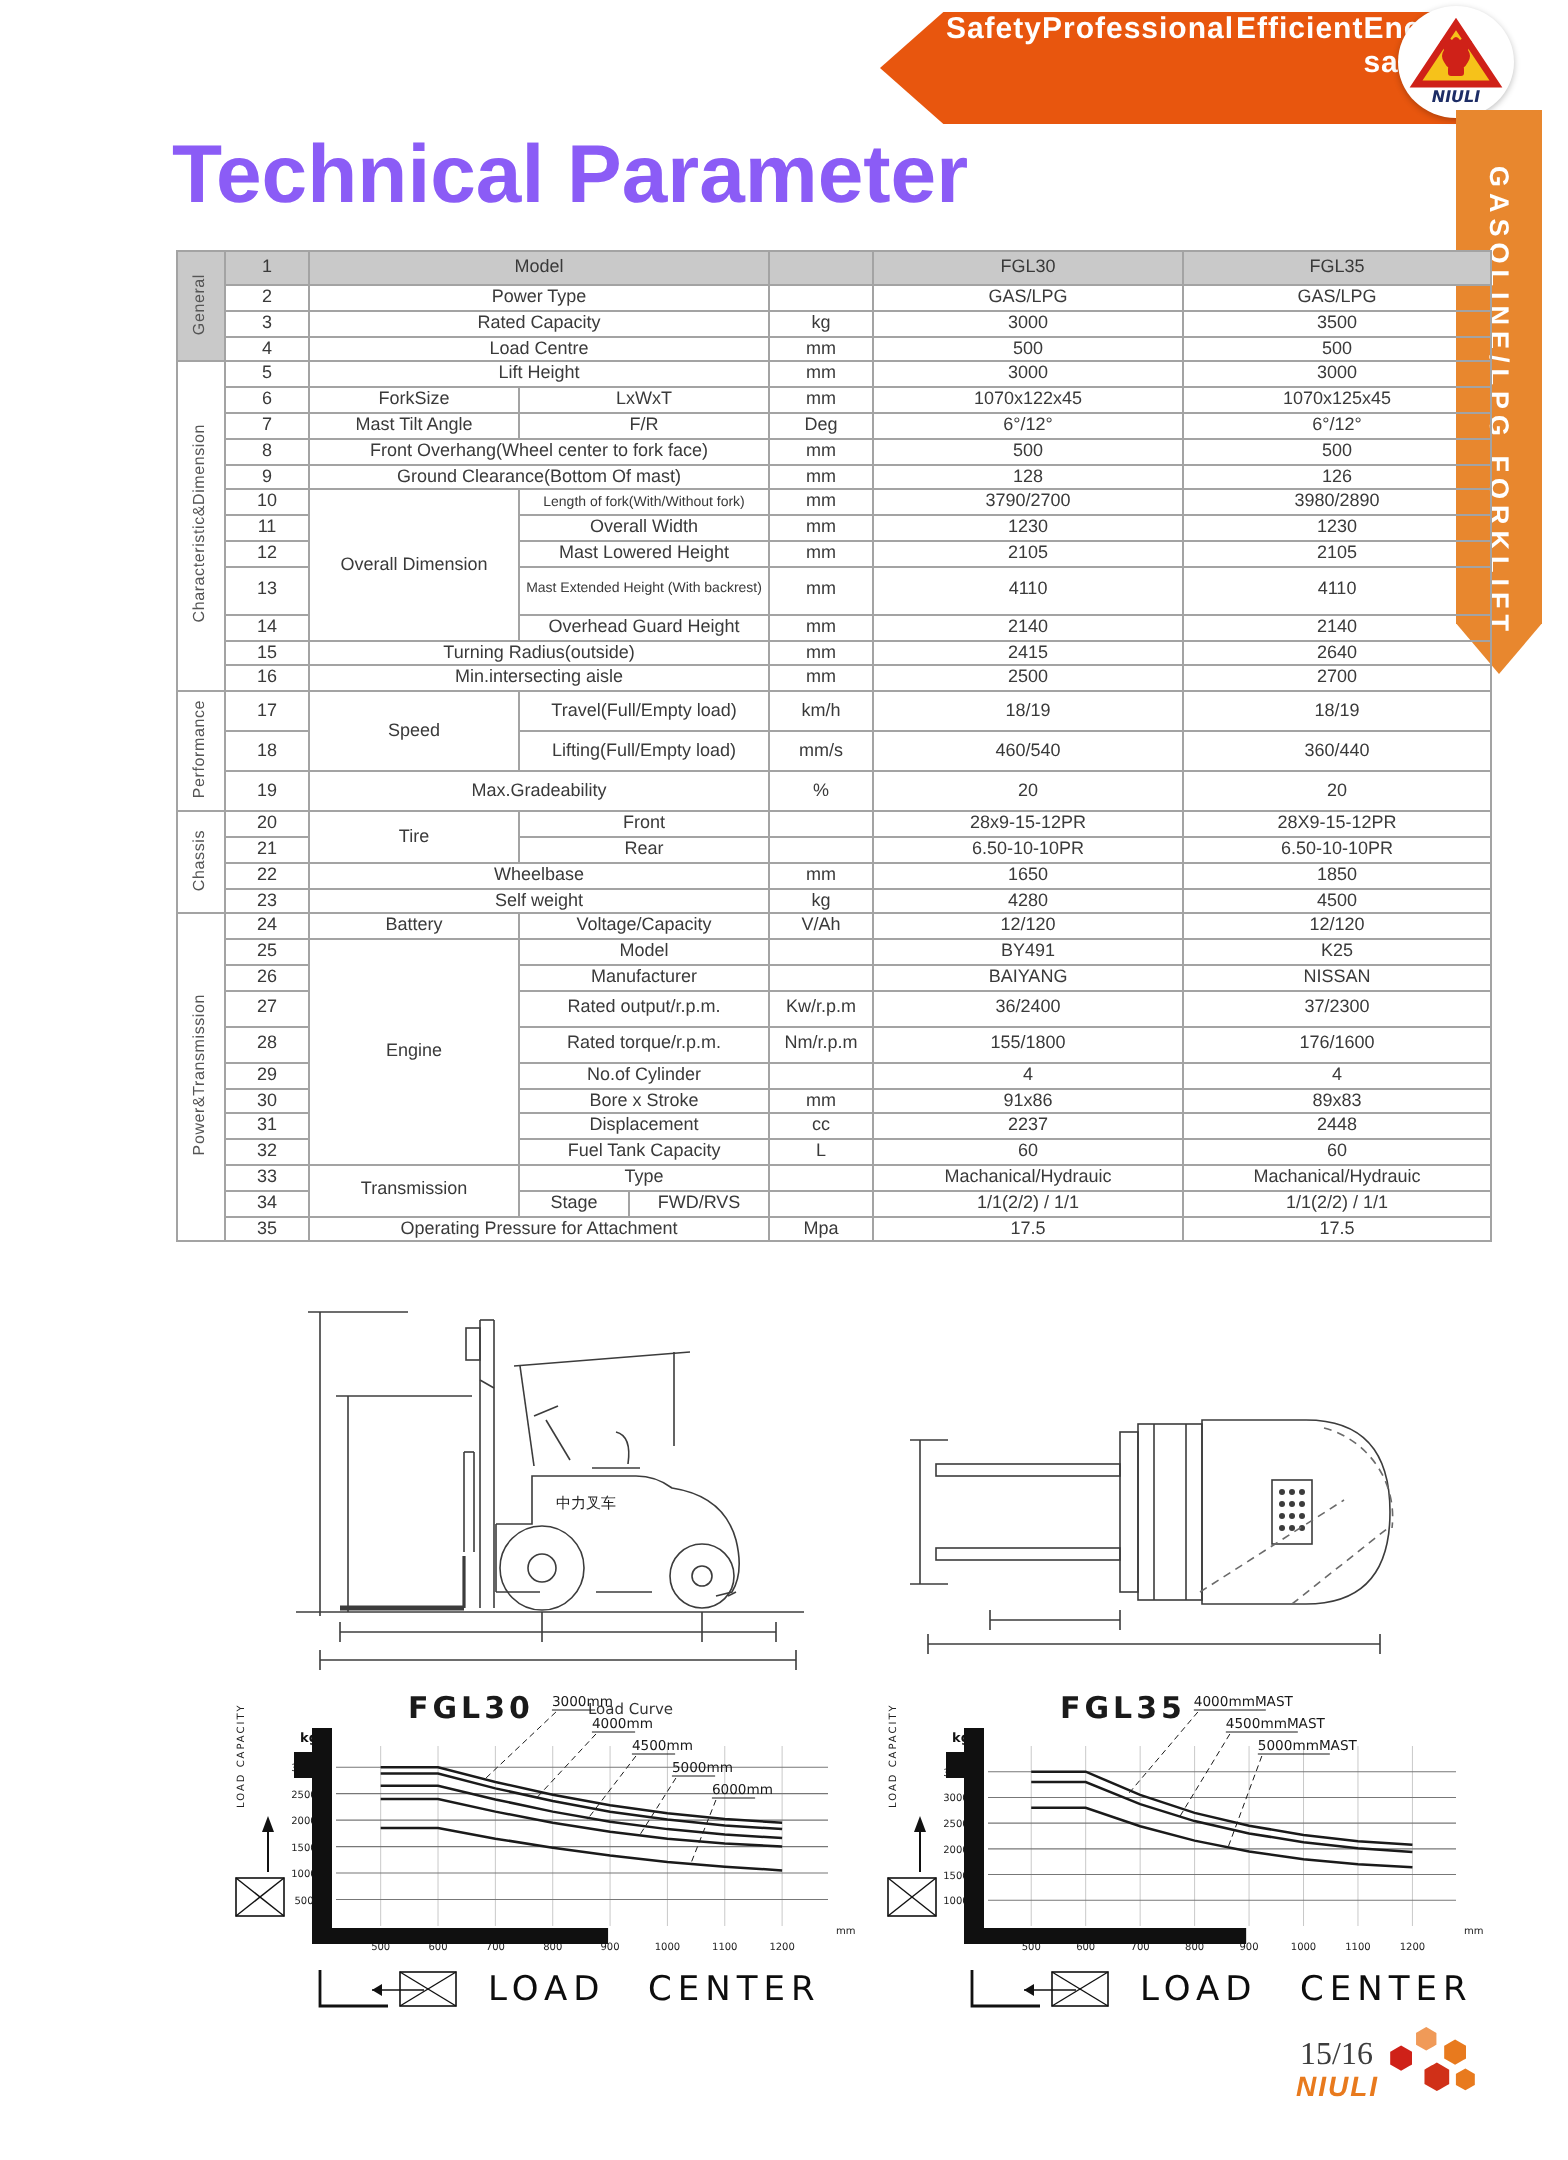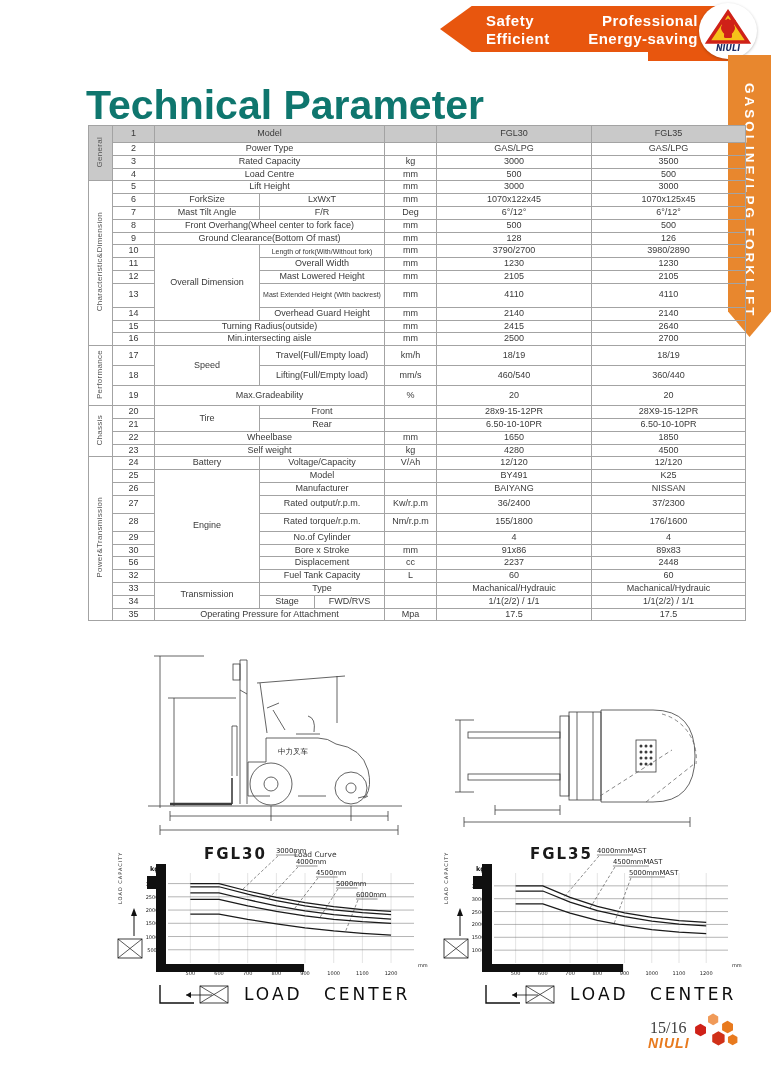--- a/index.html
+++ b/index.html
@@ -1,22 +1,22 @@
 <!DOCTYPE html>
 <html><head>
 <meta charset="utf-8">
 <style>
   * { margin:0; padding:0; box-sizing:border-box; }
   body { font-family:"Liberation Sans", sans-serif; background:#fff; }
   .page { position:relative; width:784px; height:1080px; background:#fff; overflow:hidden; }
 
   
-  .banner { position:absolute; left:440px; top:6px; width:288px; height:46px;
+  .banner { position:absolute; left:440px; top:6px; width:288px; height:56px;
     background:#e8560e; clip-path:polygon(0 50%,11% 0,100% 0,100% 100%,11% 100%);
-    display:flex; flex-direction:column; justify-content:center; padding-left:46px; gap:1px; }
+    display:flex; justify-content:center; padding-left:46px; gap:1px; }
   .banner .bl { display:flex; width:212px; justify-content:space-between;
     color:#fff; font-weight:bold; font-size:15px; letter-spacing:.5px; }
   .banner-fold { position:absolute; left:648px; top:50px; width:80px; height:11px; background:#e8560e; }
   .logo-circle { position:absolute; left:699px; top:3px; width:58px; height:56px; background:#fff;
     border-radius:50%; box-shadow:0 1px 3px rgba(0,0,0,.25); display:flex; align-items:center; justify-content:center; }
 
   
   .ribbon { position:absolute; left:728px; top:55px; width:43px; height:282px; background:#e8872e;
     clip-path:polygon(0 0,100% 0,100% 91%,50% 100%,0 91%); display:flex; justify-content:center; }
   .ribbon span { writing-mode:vertical-rl; color:#fff; font-weight:bold; font-size:13.5px;
@@ -69,21 +69,21 @@
       <path d="M17,15 q3,-4 6,-1 q2,-3 4,0 q3,-3 6,1 l-2,4 q2,3 0,6 q-2,4 -6,4 q-4,0 -6,-4 q-2,-3 0,-6 Z" fill="#cf2118"></path>
       <rect x="21" y="27" width="8" height="5" rx="1.5" fill="#cf2118"></rect>
       <text x="25" y="45" text-anchor="middle" font-size="8" font-weight="bold" font-style="italic" fill="#1d2d66">NIULI</text>
     </svg>
   </div>
 
   <div class="ribbon" style="background: rgb(232, 135, 46);">
     <span>GASOLINE/LPG FORKLIFT</span>
   </div>
 
-  <div class="page-title" style="color: #0f766e; margin-top: 18px;">Technical Parameter</div>
+  <div class="page-title" style="color: #8b5cf6;">Technical Parameter</div>
 
   <div class="spec-wrap">
     <table class="spec">
       <colgroup>
         <col style="width:24px">
           <col style="width:42px">
           <col style="width:105px">
         <col style="width:55px">
           <col style="width:70px">
           <col style="width:52px">
@@ -307,21 +307,21 @@
             <td class="val">4</td>
           </tr>
           <tr style="height: 12.8px;">
             <td class="num">30</td>
             <td class="name" colspan="2">Bore x Stroke</td>
             <td class="unit">mm</td>
             <td class="val">91x86</td>
             <td class="val">89x83</td>
           </tr>
           <tr style="height: 12.8px;">
-            <td class="num">56</td>
+            <td class="num">31</td>
             <td class="name" colspan="2">Displacement</td>
             <td class="unit">cc</td>
             <td class="val">2237</td>
             <td class="val">2448</td>
           </tr>
           <tr style="height: 12.8px;">
             <td class="num">32</td>
             <td class="name" colspan="2">Fuel Tank Capacity</td>
             <td class="unit">L</td>
             <td class="val">60</td>

